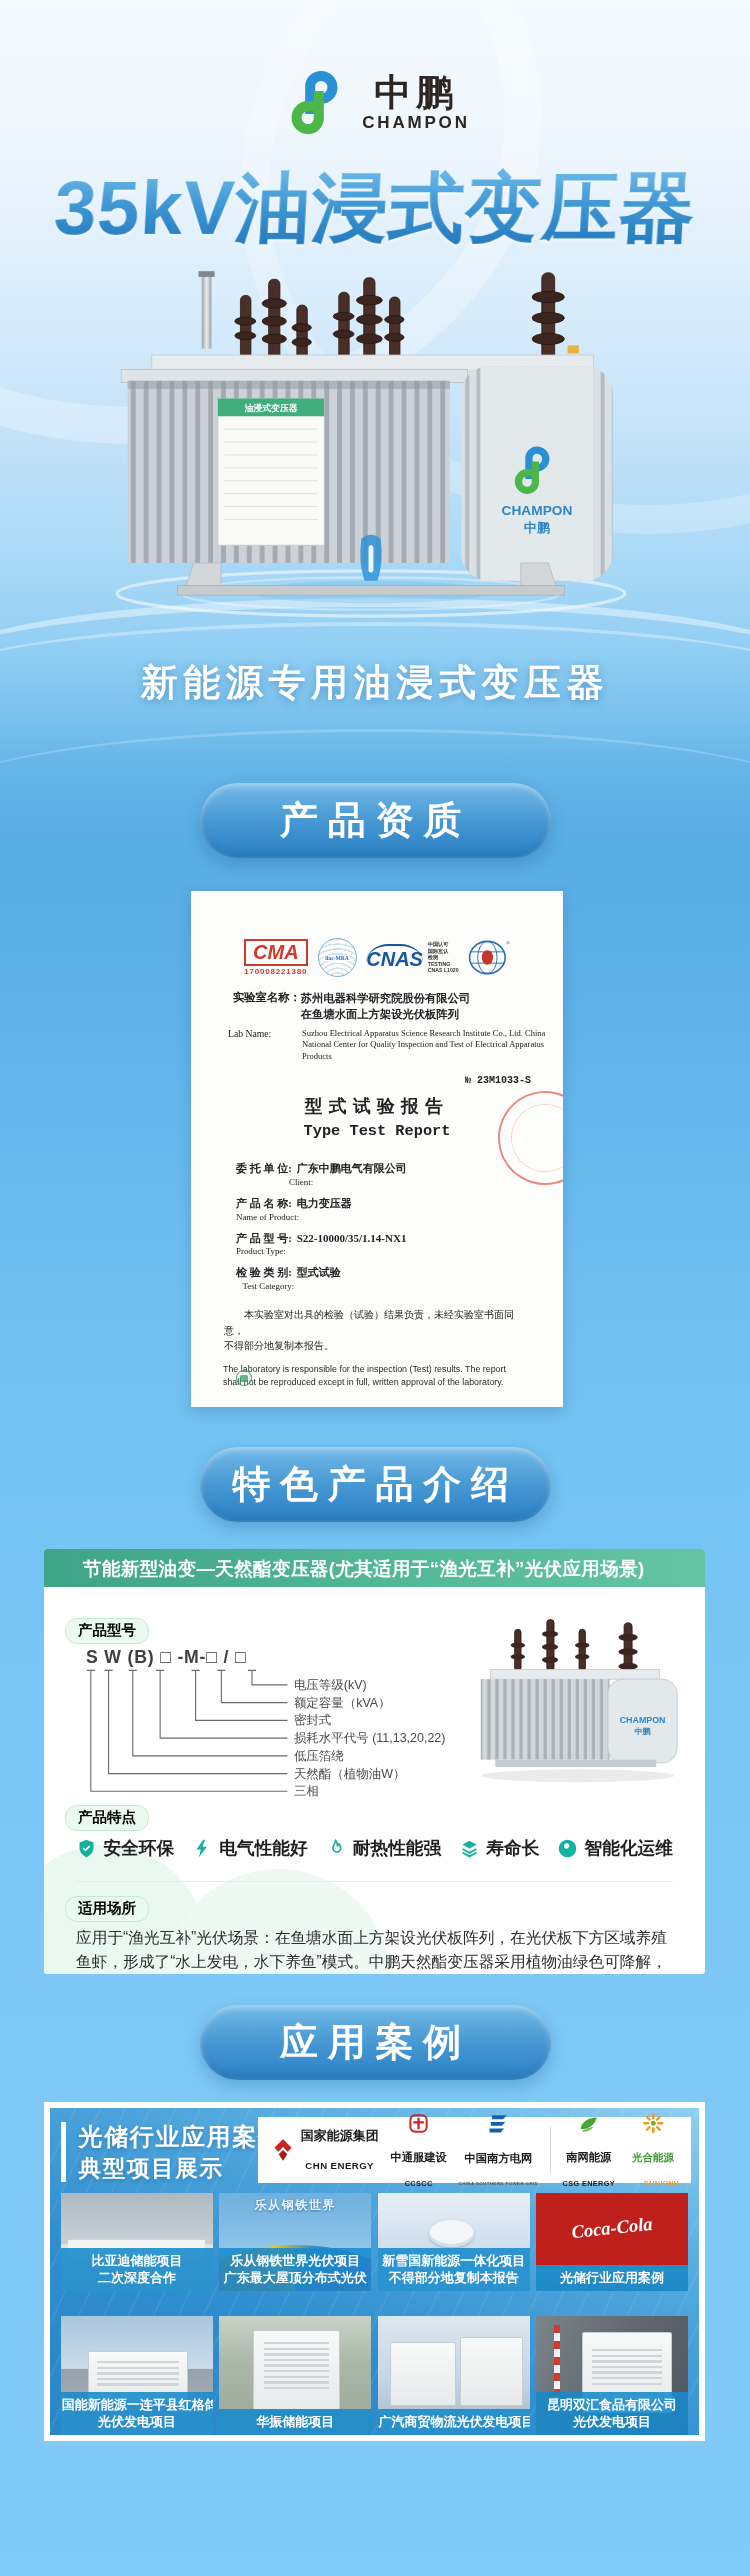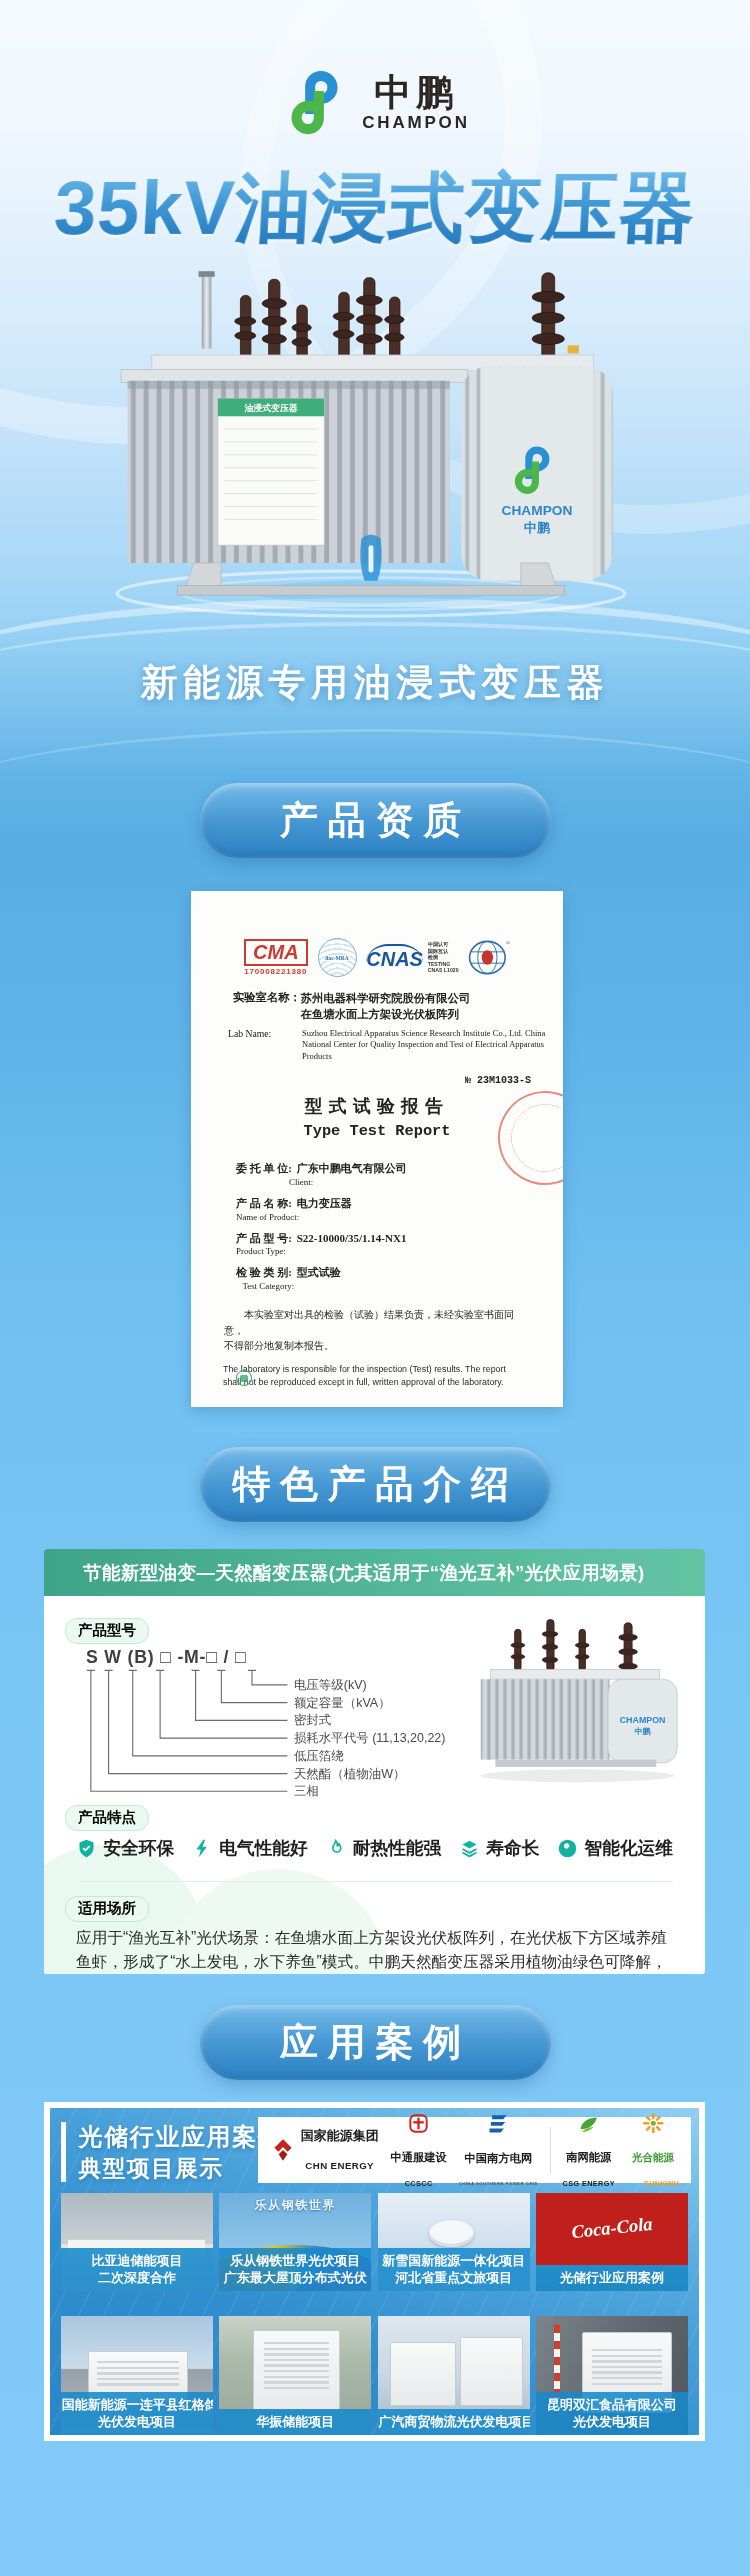--- a/index.html
+++ b/index.html
@@ -84,21 +84,21 @@
     border:2.4px solid rgba(222,88,76,.7);transform:rotate(-14deg);}
   .stamp::after{content:"";position:absolute;inset:11.3px;border-radius:50%;border:1.2px dotted rgba(222,88,76,.5);}
   .gseal{position:absolute;left:45px;bottom:21px;width:13.7px;height:13.7px;border:1.6px solid #2ea265;border-radius:50%;}
   .gseal::after{content:"";position:absolute;inset:3.2px;background:#2ea265;border-radius:1.6px;opacity:.75;}
 
   
   .fcard{position:absolute;left:44px;top:1549px;width:661px;height:425px;background:#fff;border-radius:3.2px;overflow:hidden;}
   .fdeco{position:absolute;border-radius:50%;z-index:0;}
   .fdeco1{left:-40px;bottom:-73px;width:202px;height:202px;background:#e9f8f1;}
   .fdeco2{left:121px;bottom:-121px;width:226px;height:226px;background:#eef9f4;}
-  .fcard-header{position:relative;z-index:1;height:47px;background:linear-gradient(90deg,#3fa487 0%,#55ba99 60%,#63c4a4 100%);
+  .fcard-header{position:relative;z-index:1;height:38px;background:linear-gradient(90deg,#3fa487 0%,#55ba99 60%,#63c4a4 100%);
     color:#fff;font-size:18.5px;font-weight:700;display:flex;align-items:center;padding-left:39px;letter-spacing:0.4px;}
   .gpill{position:absolute;z-index:2;background:#eafaf0;color:#000000;border:0.8px solid #c3ead2;
     border-radius:12px;padding:2.4px 12px;font-size:14.5px;font-weight:700;}
   .pill-model{left:21px;top:69px;} .pill-feat{left:21px;top:256px;} .pill-usage{left:21px;top:347px;}
   .model-code{position:absolute;z-index:2;left:42px;top:98px;font-size:17.7px;font-weight:700;color:#404040;letter-spacing:0.8px;}
   .model-svg{position:absolute;z-index:1;left:42px;top:118px;}
   .transformer-mini{position:absolute;z-index:1;right:13px;top:69px;}
   .feat-row{position:absolute;z-index:2;left:32px;right:32px;top:287px;display:flex;justify-content:space-between;align-items:center;}
   .feat-item{display:flex;align-items:center;gap:6.4px;}
   .feat-item span{font-size:17.7px;font-weight:700;color:#1f1f1f;}
@@ -543,21 +543,21 @@
             <div>乐从钢铁世界光伏项目</div>
             <div>广东最大屋顶分布式光伏</div>
           </div>
         </div>
         <div class="tile">
           <div class="ph ph-snow">
             <div class="dome"></div>
           </div>
           <div class="cap">
             <div>新雪国新能源一体化项目</div>
-            <div>河北省重点文旅项目</div>
+            <div>不得部分地复制本报告</div>
           </div>
         </div>
         <div class="tile">
           <div class="ph ph-coke">
             <div class="script">Coca-Cola</div>
             <div class="crowd"></div>
           </div>
           <div class="cap">
             <div>光储行业应用案例</div>
           </div>

